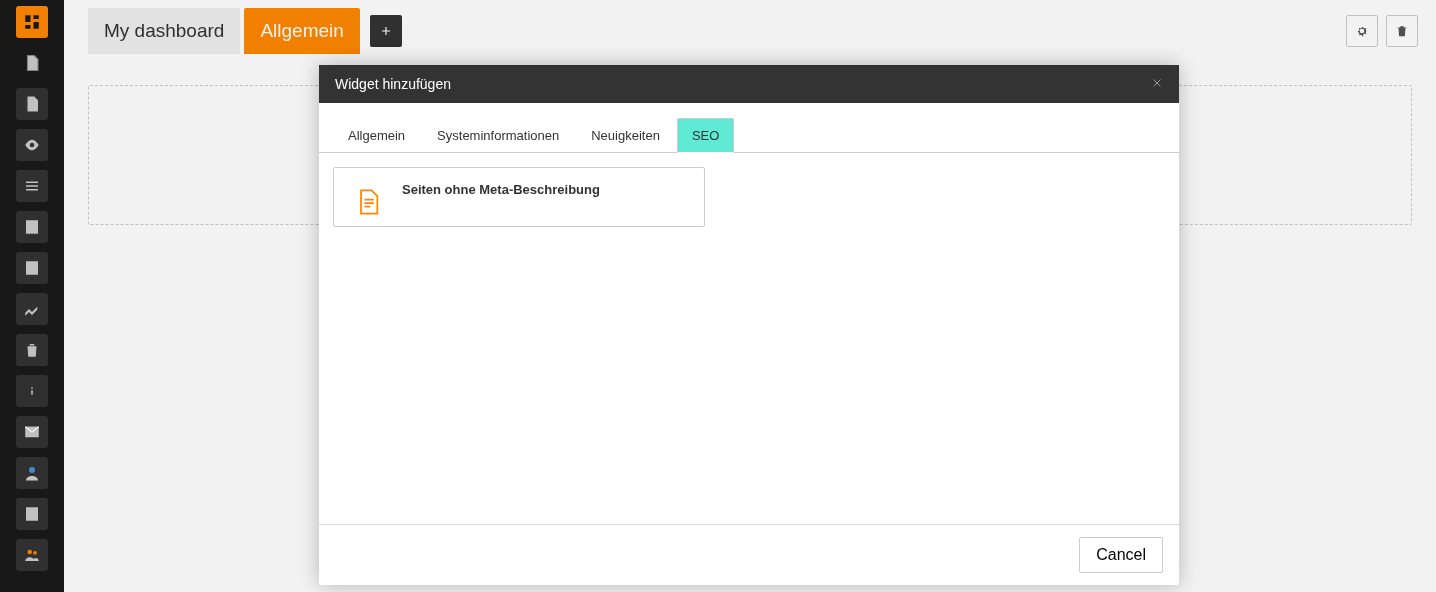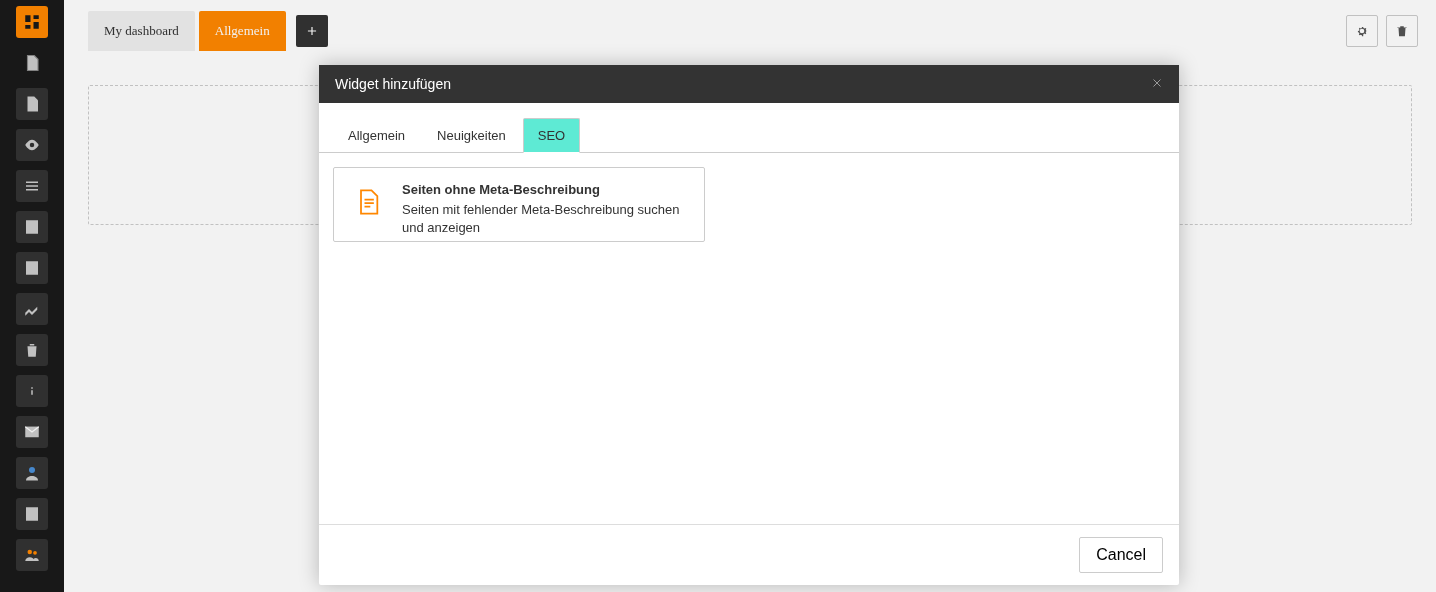--- a/index.html
+++ b/index.html
@@ -57,23 +57,22 @@
     .tabs {
       display: flex;
       gap: 4px;
       align-items: center;
     }
     .tab {
       padding: 12px 16px;
       background: #efefef;
       color: #333;
       border-radius: 2px 2px 0 0;
-      font-size: 13px;
-      cursor: pointer;
-      font-family: Liberation Serif, serif;
+      font-size: 19px;
+      cursor: pointer;
     }
     .tab.active {
       background: #ff8700;
       color: #fff;
     }
     .tab-add {
       width: 32px; height: 32px;
       background: #333;
       color: #fff;
       display: flex;
@@ -339,33 +338,33 @@
   <div class="modal-header">
     <span>Widget hinzufügen</span>
     <span class="modal-close">
       <svg viewBox="0 0 24 24" width="12" height="12">
           <path d="M5 5l14 14M19 5L5 19" stroke="#999" stroke-width="2"></path>
         </svg>
     </span>
   </div>
   <div class="modal-tabs">
     <div class="modal-tab">Allgemein</div>
+    <div class="modal-tab">Systeminformationen</div>
     <div class="modal-tab">Neuigkeiten</div>
     <div class="modal-tab active">SEO</div>
   </div>
   <div class="modal-body">
     <div class="widget-card">
       <div class="widget-icon">
         <svg viewBox="0 0 24 24">
             <path d="M6 2h9l5 5v15H6z" fill="none" stroke="#ff8700" stroke-width="1.5"></path>
             <path d="M9 10h8M9 13h8M9 16h5" stroke="#ff8700" stroke-width="1.5"></path>
           </svg>
       </div>
       <div>
         <div class="widget-title">Seiten ohne Meta-Beschreibung</div>
-        <div class="widget-desc">Seiten mit fehlender Meta-Beschreibung suchen und anzeigen</div>
       </div>
     </div>
   </div>
   <div class="modal-footer">
     <button class="btn">Cancel</button>
   </div>
 </div>
 
 </body></html>

